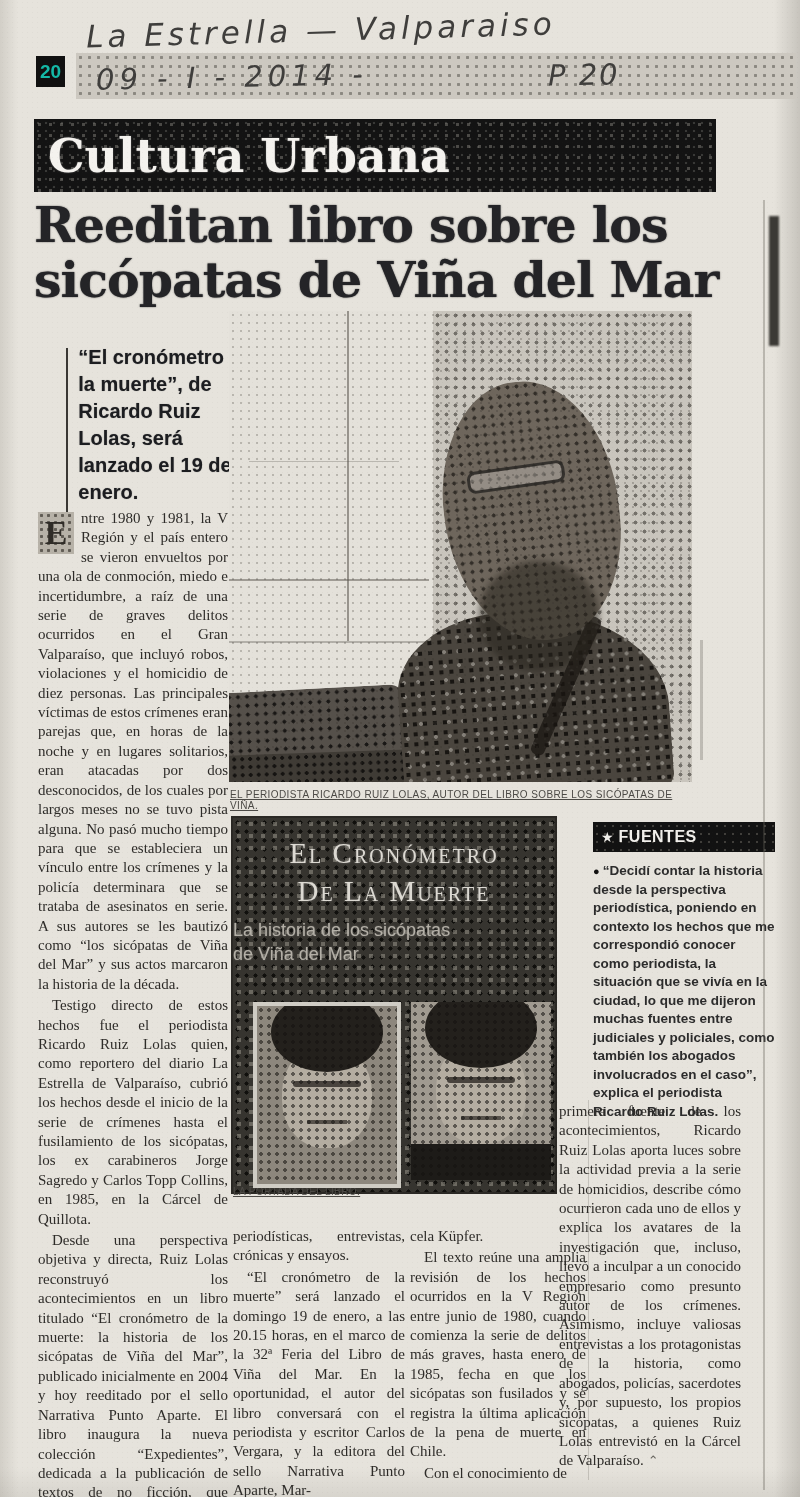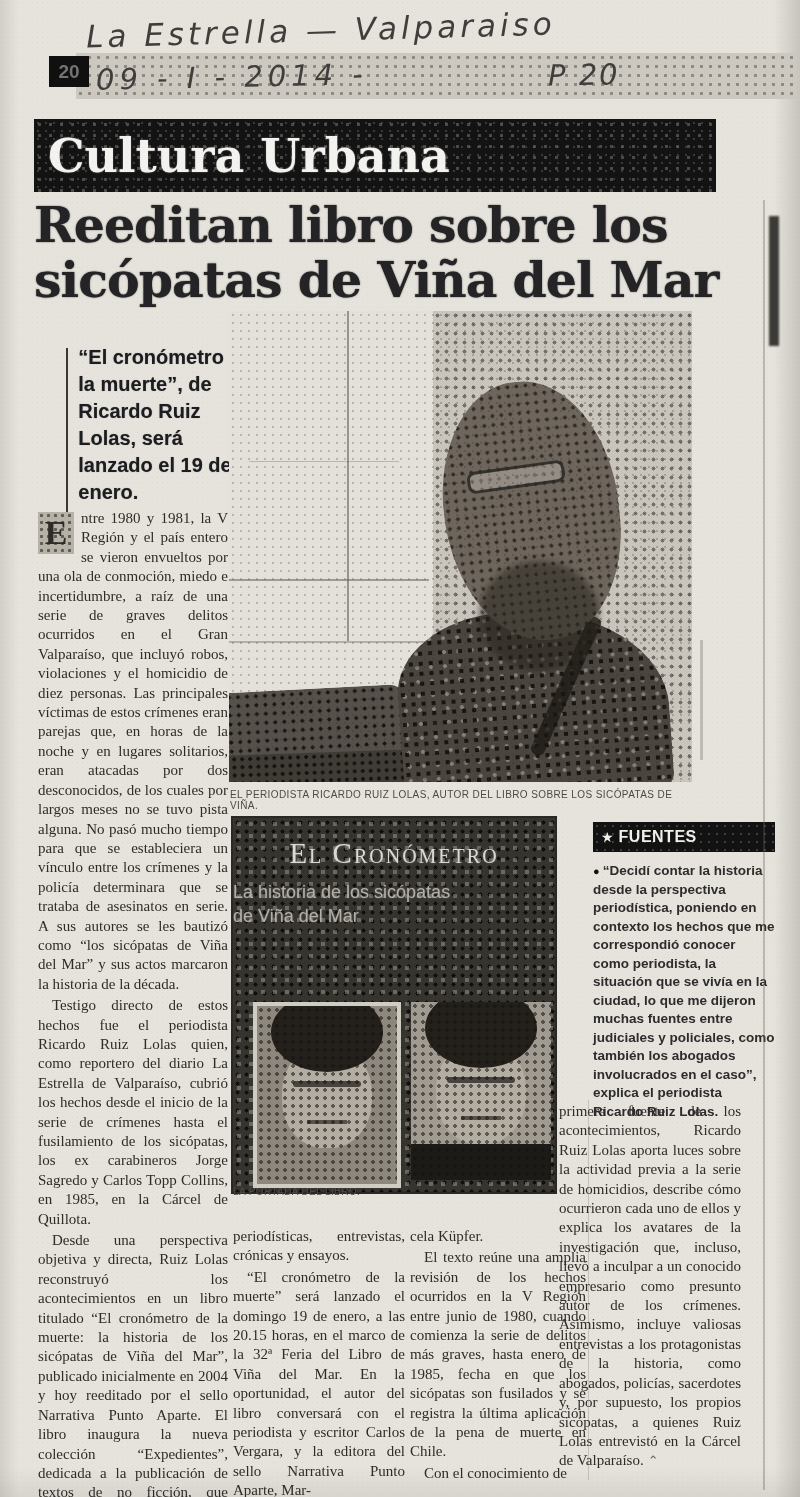--- a/index.html
+++ b/index.html
@@ -19,23 +19,23 @@
     background-size:5px 5px;opacity:.35;
   }
 
   
   .hand{position:absolute;font-family:"DejaVu Sans",sans-serif;font-style:italic;
     color:#3f3e3c;white-space:nowrap;}
   .hand-title{left:86px;top:12px;font-size:31px;letter-spacing:4px;transform:rotate(-1.6deg);}
   .hand-date{left:96px;top:60px;font-size:29px;letter-spacing:5px;transform:rotate(-1.2deg);z-index:3;}
   .hand-page{position:absolute;left:548px;top:58px;font-family:"DejaVu Sans",sans-serif;
     font-style:italic;font-size:29px;letter-spacing:2px;color:#3f3e3c;transform:rotate(-1deg);z-index:3;}
-  .pageno-box{position:absolute;left:36px;top:56px;width:40px;height:31px;background:#101010;
-    color:#737373;font-family:"Liberation Sans",sans-serif;font-weight:bold;font-size:19px;
-    display:flex;align-items:center;justify-content:center;z-index:3;margin-left:13px;}
+  .pageno-box{position:absolute;left:36px;top:56px;width:29px;height:31px;background:#101010;
+    color:#14b8a6;font-family:"Liberation Sans",sans-serif;font-weight:bold;font-size:19px;
+    display:flex;align-items:center;justify-content:center;z-index:3;}
   .date-strip{position:absolute;left:76px;top:53px;width:720px;height:46px;background:#ccc8c0;
     background-image:radial-gradient(circle, rgba(60,58,52,.45) 22%, transparent 24%);
     background-size:9px 9px;z-index:1;}
 
   
   .banner{position:absolute;left:34px;top:119px;width:682px;height:73px;background:#131313;
     background-image:
       radial-gradient(circle, rgba(120,118,112,.55) 20%, transparent 22%),
       radial-gradient(circle, rgba(60,60,58,.9) 26%, transparent 28%);
     background-size:11px 11px,8px 8px;
@@ -85,21 +85,21 @@
     transform:rotate(24deg);border-radius:6px;}
   .ph-chair{position:absolute;left:-20px;top:378px;width:200px;height:110px;border-radius:18px;
     background:#55504a;
     background-image:radial-gradient(circle, rgba(10,9,8,.8) 30%, transparent 34%);
     background-size:9px 9px;transform:rotate(-3deg);}
   .ph-chair2{position:absolute;left:-30px;top:440px;width:330px;height:60px;
     background:#3f3b35;background-image:radial-gradient(circle, rgba(10,9,8,.8) 30%, transparent 34%);
     background-size:8px 8px;transform:rotate(-2deg);}
 
   .caption{font-family:"Liberation Sans",sans-serif;font-size:10px;letter-spacing:.4px;
-    color:#4c4a46;text-transform:uppercase;}
+    color:#4c4a46;text-transform:uppercase;text-decoration:underline;}
   .photo-caption{position:absolute;left:230px;top:789px;width:460px;}
   .cover-caption{position:absolute;left:233px;top:1186px;width:320px;}
 
   
   .cover{position:absolute;left:233px;top:818px;width:322px;height:374px;background:#36342f;overflow:hidden;
     box-shadow:0 0 0 2px #2a2824;}
   .cover::after{content:"";position:absolute;inset:0;
     background-image:
       radial-gradient(circle, rgba(160,156,146,.5) 26%, transparent 30%),
       radial-gradient(circle, rgba(10,9,7,.85) 30%, transparent 34%);
@@ -193,20 +193,21 @@
     <div class="ph-strap"></div>
     <div class="ph-head"></div>
     <div class="ph-beard"></div>
     <div class="ph-glasses"></div>
   </div>
   <div class="caption photo-caption">El periodista Ricardo Ruiz Lolas, autor del libro sobre los sicópatas de Viña.</div>
 
   <div class="cover">
     <div class="cover-title">
       <span>El Cronómetro</span><br>
+      <span>De La Muerte</span>
     </div>
     <div class="cover-subtitle">
       <span>La historia de los sicópatas</span><br>
       <span>de Viña del Mar</span>
     </div>
     <div class="mugshots">
       <div class="mug mug1">
         <div class="mug-face"></div>
         <div class="mug-hair"></div>
         <div class="mug-eyes"></div>

